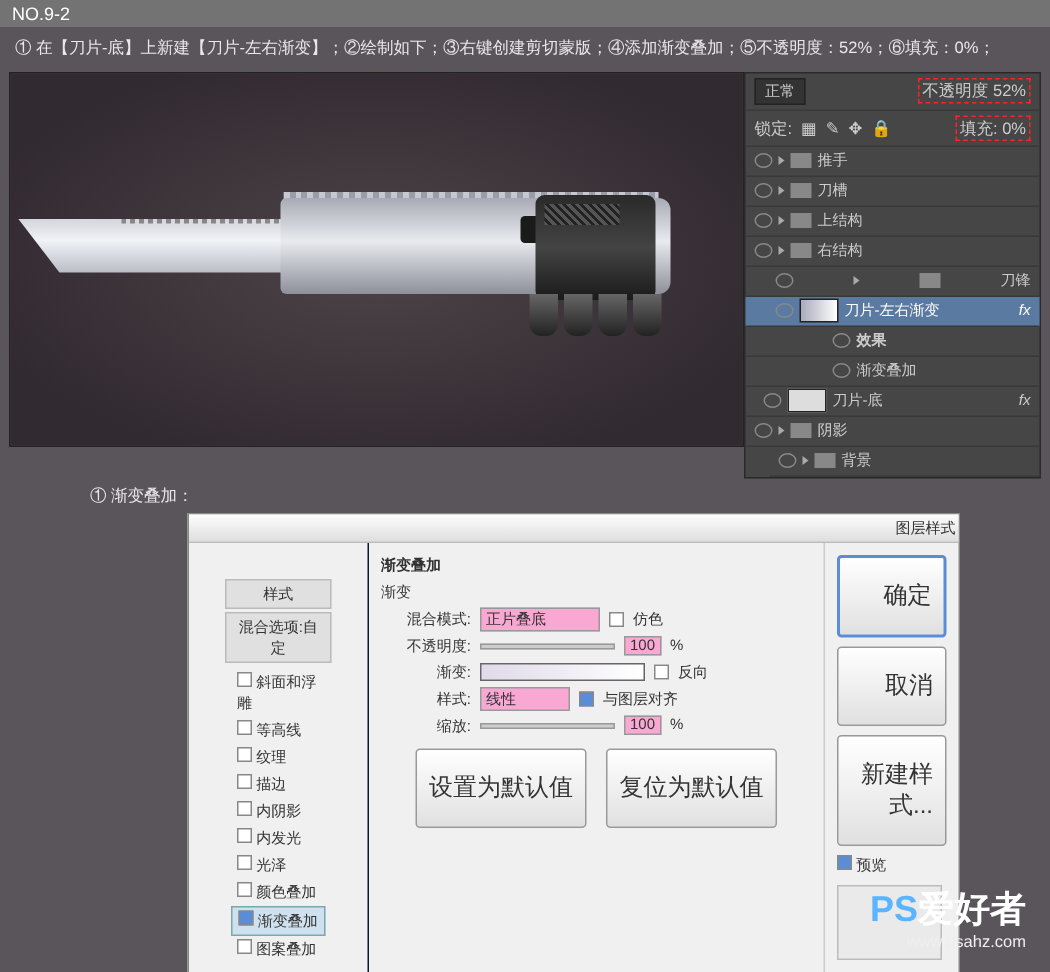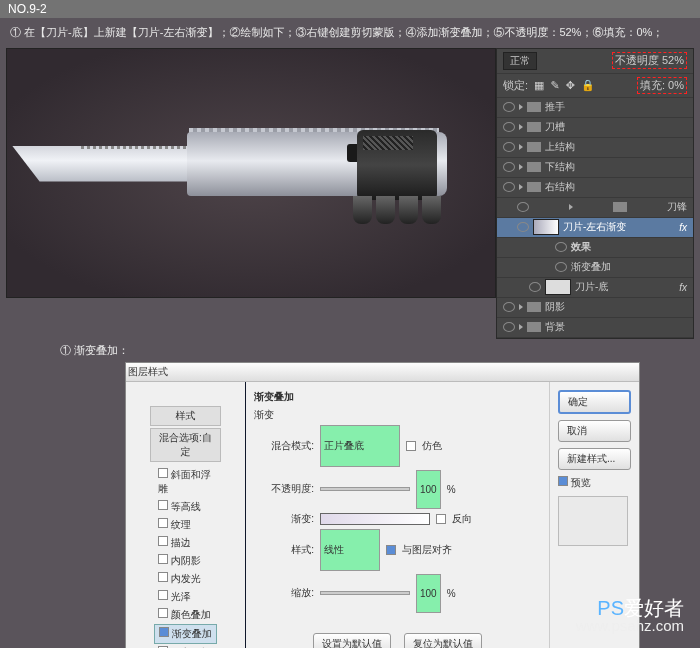--- a/index.html
+++ b/index.html
@@ -28,42 +28,42 @@
 .tri{width:0;height:0;border-left:4px solid #aaa;border-top:3px solid transparent;border-bottom:3px solid transparent}
 .tri.open{transform:rotate(90deg)}
 .fold{width:14px;height:10px;background:#888}
 .thumb{width:26px;height:16px;background:#ddd;border:1px solid #222}
 .thumb.grad{background:linear-gradient(90deg,#aab,#fff)}
 .p-row.sel-row{background:#5b7aa1;color:#fff}
 .p-row.sub{padding-left:40px}
 .fx{margin-left:auto;font-style:italic}
 .subhead{color:#e8e8e8;padding:4px 60px;font-size:11px}
 .dialog{background:#f0f0f0;border:1px solid #888;margin:0 60px 6px 125px;color:#333;font-size:10px}
-.d-title{background:linear-gradient(#fdfdfd,#dedede);text-align:left;padding:2px;border-bottom:1px solid #bbb}
+.d-title{background:linear-gradient(#fdfdfd,#dedede);text-align:right;padding:2px;border-bottom:1px solid #bbb}
 .d-body{display:flex}
 .d-left{width:120px;border-right:1px solid #0f172a;padding:24px}
 .d-left div{padding:2px 4px}
 .d-left .hdr{background:#e0e0e0;border:1px solid #bbb;text-align:center;margin-bottom:2px}
 .d-left .active{background:#cfe0ee;border:1px solid #7aa}
 .d-mid{flex:1;padding:8px}
 .d-mid .sect{font-weight:bold;margin-bottom:4px}
 .frow{display:flex;align-items:center;gap:6px;margin:3px 0}
 .frow label{width:60px;text-align:right}
-.inp{border:1px solid #999;background:#86efac;padding:13px 3px;font-size:10px}
+.inp{border:1px solid #999;background:#f9a8d4;padding:0 3px;font-size:10px}
 .slider-tr{width:90px;height:4px;background:#ccc;border:1px solid #999}
 .gradprev{width:110px;height:12px;background:linear-gradient(90deg,#e0d9ea,#fff);border:1px solid #666}
 .angle{width:24px;height:24px;border:1px solid #999;border-radius:50%;position:relative}
 .angle::after{content:'';position:absolute;left:2px;top:11px;width:10px;height:1px;background:#333}
 .d-right{width:90px;padding:8px;border-left:1px solid #ccc}
-.btn{background:linear-gradient(#fff,#e0e0e0);border:1px solid #999;border-radius:3px;padding:3px 8px;text-align:left;margin-bottom:6px;font-size:10px}
+.btn{background:linear-gradient(#fff,#e0e0e0);border:1px solid #999;border-radius:3px;padding:15px 8px;text-align:right;margin-bottom:6px;font-size:16px}
 .btn.blue{border:2px solid #5b8dd6}
 .prevbox{width:70px;height:50px;background:#eaeaea;border:1px solid #bbb;margin-top:6px}
-.wm{position:absolute;right:16px;bottom:26px;font-size:20px;font-weight:normal;color:#fff}
+.wm{position:absolute;right:16px;bottom:26px;font-size:24px;font-weight:bold;color:#fff}
 .wm span{color:#5ab4ff}
-.wm2{position:absolute;right:16px;bottom:14px;color:#eee;font-size:15px}
+.wm2{position:absolute;right:16px;bottom:14px;color:#eee;font-size:11px}
 .cb{width:10px;height:10px;border:1px solid #888;background:#fff;display:inline-block}
 .cb.ck{background:#5b8dd6}
 </style>
 </head>
 <body>
 
 <div class="top-bar">NO.9-2</div>
 <div class="instr">① 在【刀片-底】上新建【刀片-左右渐变】；②绘制如下；③右键创建剪切蒙版；④添加渐变叠加；⑤不透明度：52%；⑥填充：0%；</div>
 
 <div class="main">
@@ -118,26 +118,20 @@
         <div class="p-row" style="padding-left: 6px;">
           <span class="eye"></span>
           <span class="tri"></span>
           <span class="fold"></span>
           <span>上结构</span>
         </div>
         <div class="p-row" style="padding-left: 6px;">
           <span class="eye"></span>
           <span class="tri"></span>
           <span class="fold"></span>
-          <span>下结构</span>
-        </div>
-        <div class="p-row" style="padding-left: 6px;">
-          <span class="eye"></span>
-          <span class="tri"></span>
-          <span class="fold"></span>
           <span>右结构</span>
         </div>
         <div class="p-row" style="padding-left: 20px; gap: 40px;">
           <span class="eye"></span>
           <span class="tri"></span>
           <span class="fold"></span>
           <span>刀锋</span>
         </div>
         <div class="p-row sel-row" style="padding-left: 20px; justify-content: flex-end;">
           <span class="eye"></span>
@@ -146,33 +140,33 @@
           <span class="fx">fx</span>
         </div>
         <div class="p-row sub" style="padding-left: 58px; font-weight: bold;">
           <span class="eye"></span>
           <span>效果</span>
         </div>
         <div class="p-row sub" style="padding-left: 58px;">
           <span class="eye"></span>
           <span>渐变叠加</span>
         </div>
-        <div class="p-row" style="padding-left: 32px;">
+        <div class="p-row" style="padding-left: 12px;">
           <span class="eye"></span>
           <span class="thumb"></span>
           <span>刀片-底</span>
           <span class="fx">fx</span>
         </div>
         <div class="p-row" style="padding-left: 6px;">
           <span class="eye"></span>
           <span class="tri"></span>
           <span class="fold"></span>
           <span>阴影</span>
         </div>
-        <div class="p-row" style="padding-left: 6px;">
+        <div class="p-row" style="padding-left: 6px; margin-left: 16px;">
           <span class="eye"></span>
           <span class="tri"></span>
           <span class="fold"></span>
           <span>背景</span>
         </div>
       </div>
   </div>
 </div>
 
 <div class="subhead">① 渐变叠加：</div>
@@ -222,21 +216,21 @@
         <span class="inp" style="width:60px">线性</span>
         <span class="cb ck"></span>
         <span>与图层对齐</span>
       </div>
       <div class="frow">
         <label>缩放:</label>
         <div class="slider-tr"></div>
         <span class="inp">100</span>
         <span>%</span>
       </div>
-      <div class="frow" style="justify-content:center;gap:13px;margin-top:20px">
+      <div class="frow" style="justify-content:center;gap:13px;margin-top:8px">
         <div class="btn">设置为默认值</div>
         <div class="btn">复位为默认值</div>
       </div>
     </div>
     <div class="d-right">
       <div class="btn blue">确定</div>
       <div class="btn">取消</div>
       <div class="btn">新建样式...</div>
       <div><span class="cb ck"></span> <span>预览</span></div>
       <div class="prevbox"></div>

